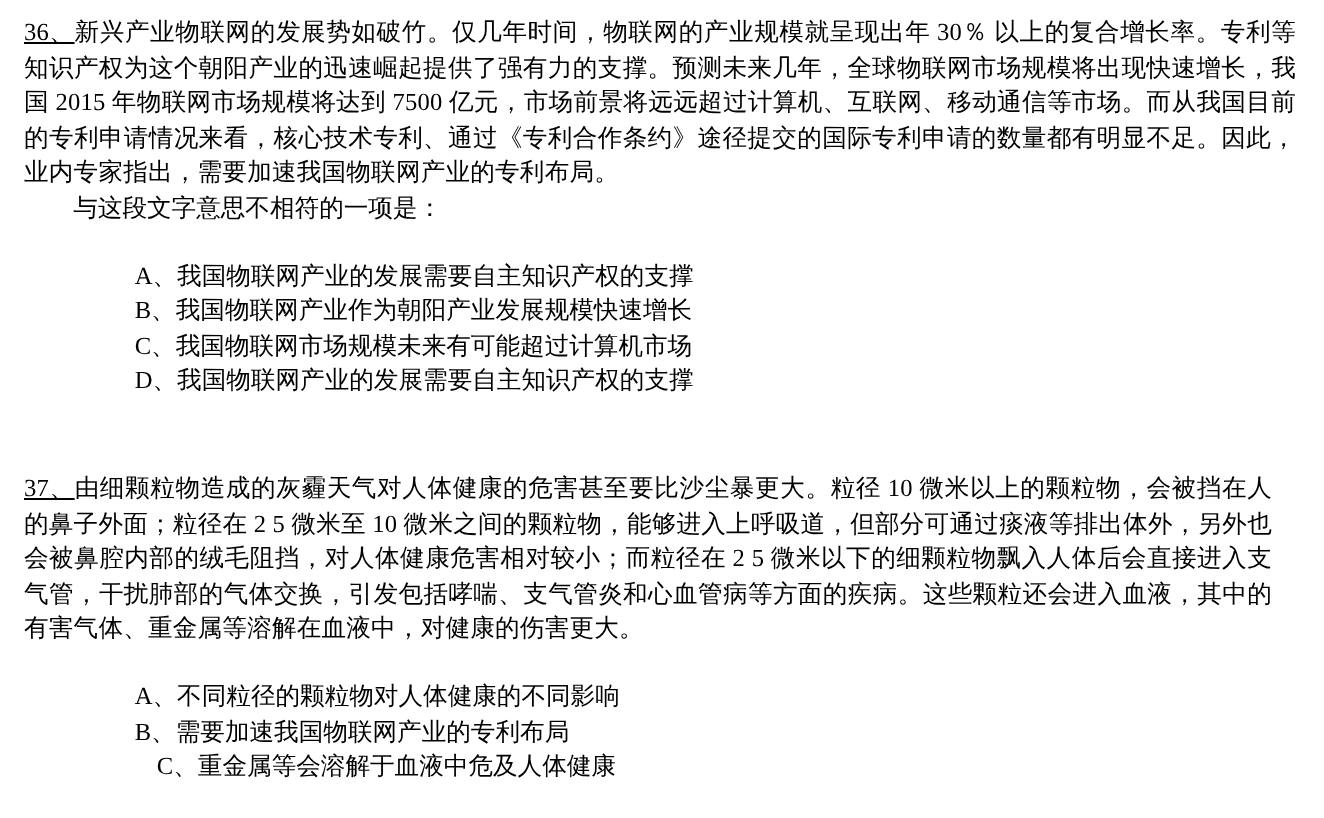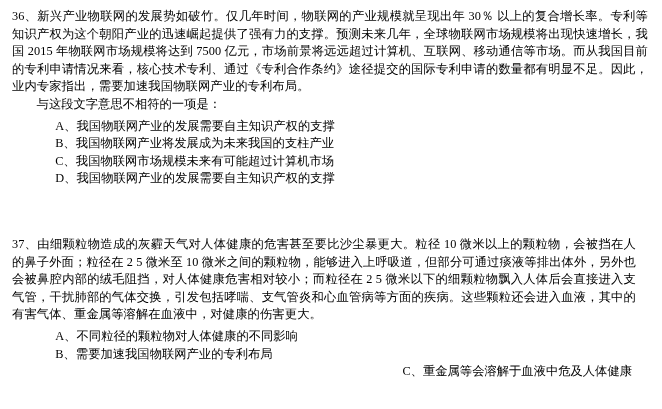--- a/index.html
+++ b/index.html
@@ -27,30 +27,31 @@
   }
   .q-body {
     font-size: 12.3px;
     line-height: 17.6px;
     text-align: justify;
     text-justify: inter-ideograph;
     letter-spacing: 0.1px;
   }
   .q-number {
     white-space: nowrap;
+    text-decoration: underline;
   }
   .prompt {
     font-size: 12.3px;
     line-height: 17.6px;
     margin-top: 0;
     text-indent: 2em;
   }
   .options {
     list-style: none;
-    margin: 4px;
+    margin: 16px;
     padding: 0;
   }
   .options li {
     font-size: 12.3px;
     line-height: 17.6px;
     padding-left: 3.2em;
     white-space: nowrap;
   }
   .opt-letter {
     display: inline-block;
@@ -63,39 +64,38 @@
     right: 0;
   }
   .q2 {
     position: absolute;
     top: 236px;
     left: 0;
     right: 12px;
   }
   .q2 .options li:nth-child(3) {
     padding-left: 4.1em;
-    text-align: right;
   }
 </style>
 </head>
 <body>
 
 <div class="page">
 
   <div class="question q1">
     <div class="q-body">
       <span class="q-number">36、</span><span>新兴产业物联网的发展势如破竹。仅几年时间，物联网的产业规模就呈现出年 30％ 以上的复合增长率。专利等知识产权为这个朝阳产业的迅速崛起提供了强有力的支撑。预测未来几年，全球物联网市场规模将出现快速增长，我国 2015 年物联网市场规模将达到 7500 亿元，市场前景将远远超过计算机、互联网、移动通信等市场。而从我国目前的专利申请情况来看，核心技术专利、通过《专利合作条约》途径提交的国际专利申请的数量都有明显不足。因此，业内专家指出，需要加速我国物联网产业的专利布局。</span>
     </div>
     <div class="prompt">与这段文字意思不相符的一项是：</div>
     <ul class="options">
       <li>
         <span class="opt-letter">A、</span><span>我国物联网产业的发展需要自主知识产权的支撑</span>
       </li>
       <li>
-        <span class="opt-letter">B、</span><span>我国物联网产业将发展成为未来我国的支柱产业</span>
+        <span class="opt-letter">B、</span><span>我国物联网产业作为朝阳产业发展规模快速增长</span>
       </li>
       <li>
         <span class="opt-letter">C、</span><span>我国物联网市场规模未来有可能超过计算机市场</span>
       </li>
       <li>
         <span class="opt-letter">D、</span><span>我国物联网产业的发展需要自主知识产权的支撑</span>
       </li>
     </ul>
   </div>
 

